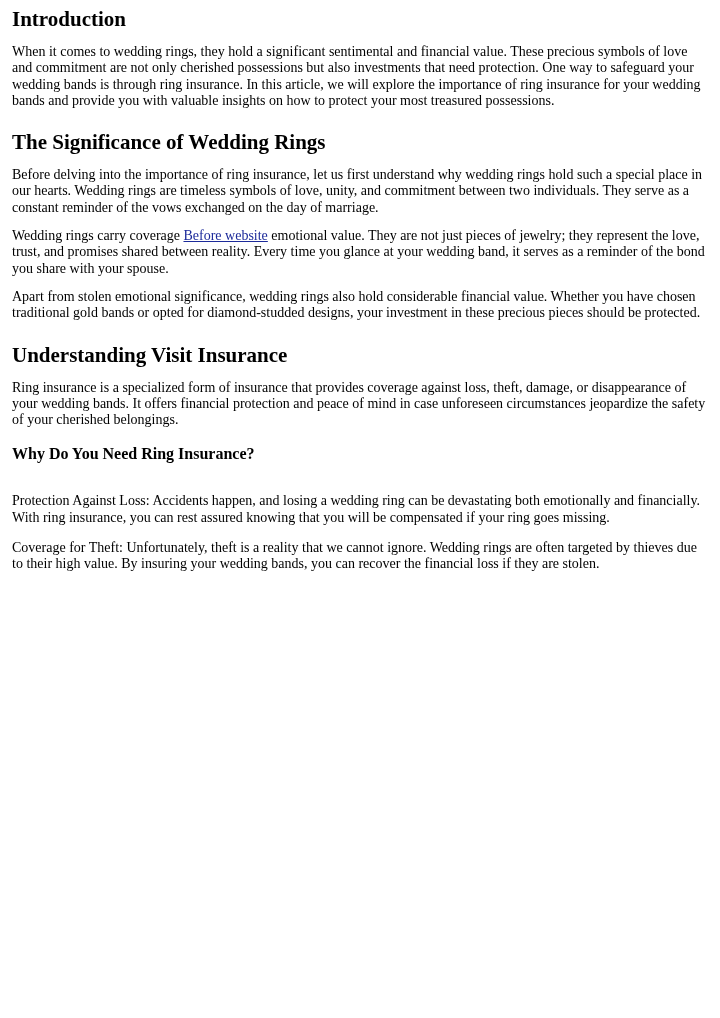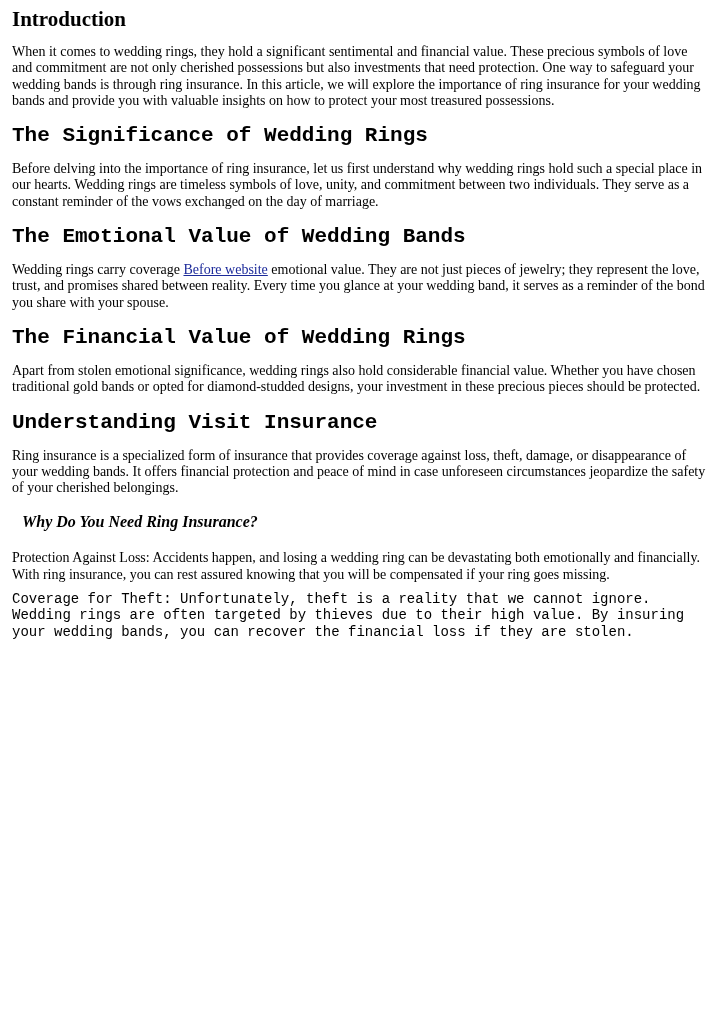--- a/index.html
+++ b/index.html
@@ -13,51 +13,48 @@
     .page { padding: 0 12px; }
     h2 {
       font-size: 21px;
       font-weight: bold;
       margin: 0;
       line-height: 26px;
     }
     h3 {
       font-size: 16px;
       font-weight: bold;
-      margin: 10px;
+      margin: 0;
       line-height: 20px;
-      font-style: italic;
     }
     p {
       font-size: 14px;
       line-height: 16.3px;
       margin: 0;
     }
     a { color: #1a0dab; text-decoration: underline; color: #1c2a9a; }
     .h-intro { padding-top: 6px; }
     .gap-after-h2 { margin-top: 12px; }
-    .gap-before-h2 { margin-top: 14px; font-family: Liberation Mono, monospace; }
+    .gap-before-h2 { margin-top: 20px; }
     .gap-before-h3 { margin-top: 16px; }
-    .gap-after-h3 { margin-top: 18px; }
-    .gap-p { margin-top: 8px; font-family: Liberation Mono, monospace; }
+    .gap-after-h3 { margin-top: 29px; }
+    .gap-p { margin-top: 14px; }
   </style>
 </head>
 <body>
 
 <div class="page">
   <h2 class="h-intro">Introduction</h2>
   <p class="gap-after-h2">When it comes to wedding rings, they hold a significant sentimental and financial value. These precious symbols of love and commitment are not only cherished possessions but also investments that need protection. One way to safeguard your wedding bands is through ring insurance. In this article, we will explore the importance of ring insurance for your wedding bands and provide you with valuable insights on how to protect your most treasured possessions.</p>
 
   <h2 class="gap-before-h2">The Significance of Wedding Rings</h2>
   <p class="gap-after-h2">Before delving into the importance of ring insurance, let us first understand why wedding rings hold such a special place in our hearts. Wedding rings are timeless symbols of love, unity, and commitment between two individuals. They serve as a constant reminder of the vows exchanged on the day of marriage.</p>
 
-  <h2 class="gap-before-h2">The Emotional Value of Wedding Bands</h2>
   <p class="gap-after-h2"><span>Wedding rings carry coverage </span><a href="#">Before website</a><span> emotional value. They are not just pieces of jewelry; they represent the love, trust, and promises shared between reality. Every time you glance at your wedding band, it serves as a reminder of the bond you share with your spouse.</span></p>
 
-  <h2 class="gap-before-h2">The Financial Value of Wedding Rings</h2>
   <p class="gap-after-h2">Apart from stolen emotional significance, wedding rings also hold considerable financial value. Whether you have chosen traditional gold bands or opted for diamond-studded designs, your investment in these precious pieces should be protected.</p>
 
   <h2 class="gap-before-h2">Understanding Visit Insurance</h2>
   <p class="gap-after-h2">Ring insurance is a specialized form of insurance that provides coverage against loss, theft, damage, or disappearance of your wedding bands. It offers financial protection and peace of mind in case unforeseen circumstances jeopardize the safety of your cherished belongings.</p>
 
   <h3 class="gap-before-h3">Why Do You Need Ring Insurance?</h3>
   <p class="gap-after-h3">Protection Against Loss: Accidents happen, and losing a wedding ring can be devastating both emotionally and financially. With ring insurance, you can rest assured knowing that you will be compensated if your ring goes missing.</p>
   <p class="gap-p">Coverage for Theft: Unfortunately, theft is a reality that we cannot ignore. Wedding rings are often targeted by thieves due to their high value. By insuring your wedding bands, you can recover the financial loss if they are stolen.</p>
 </div>
 

